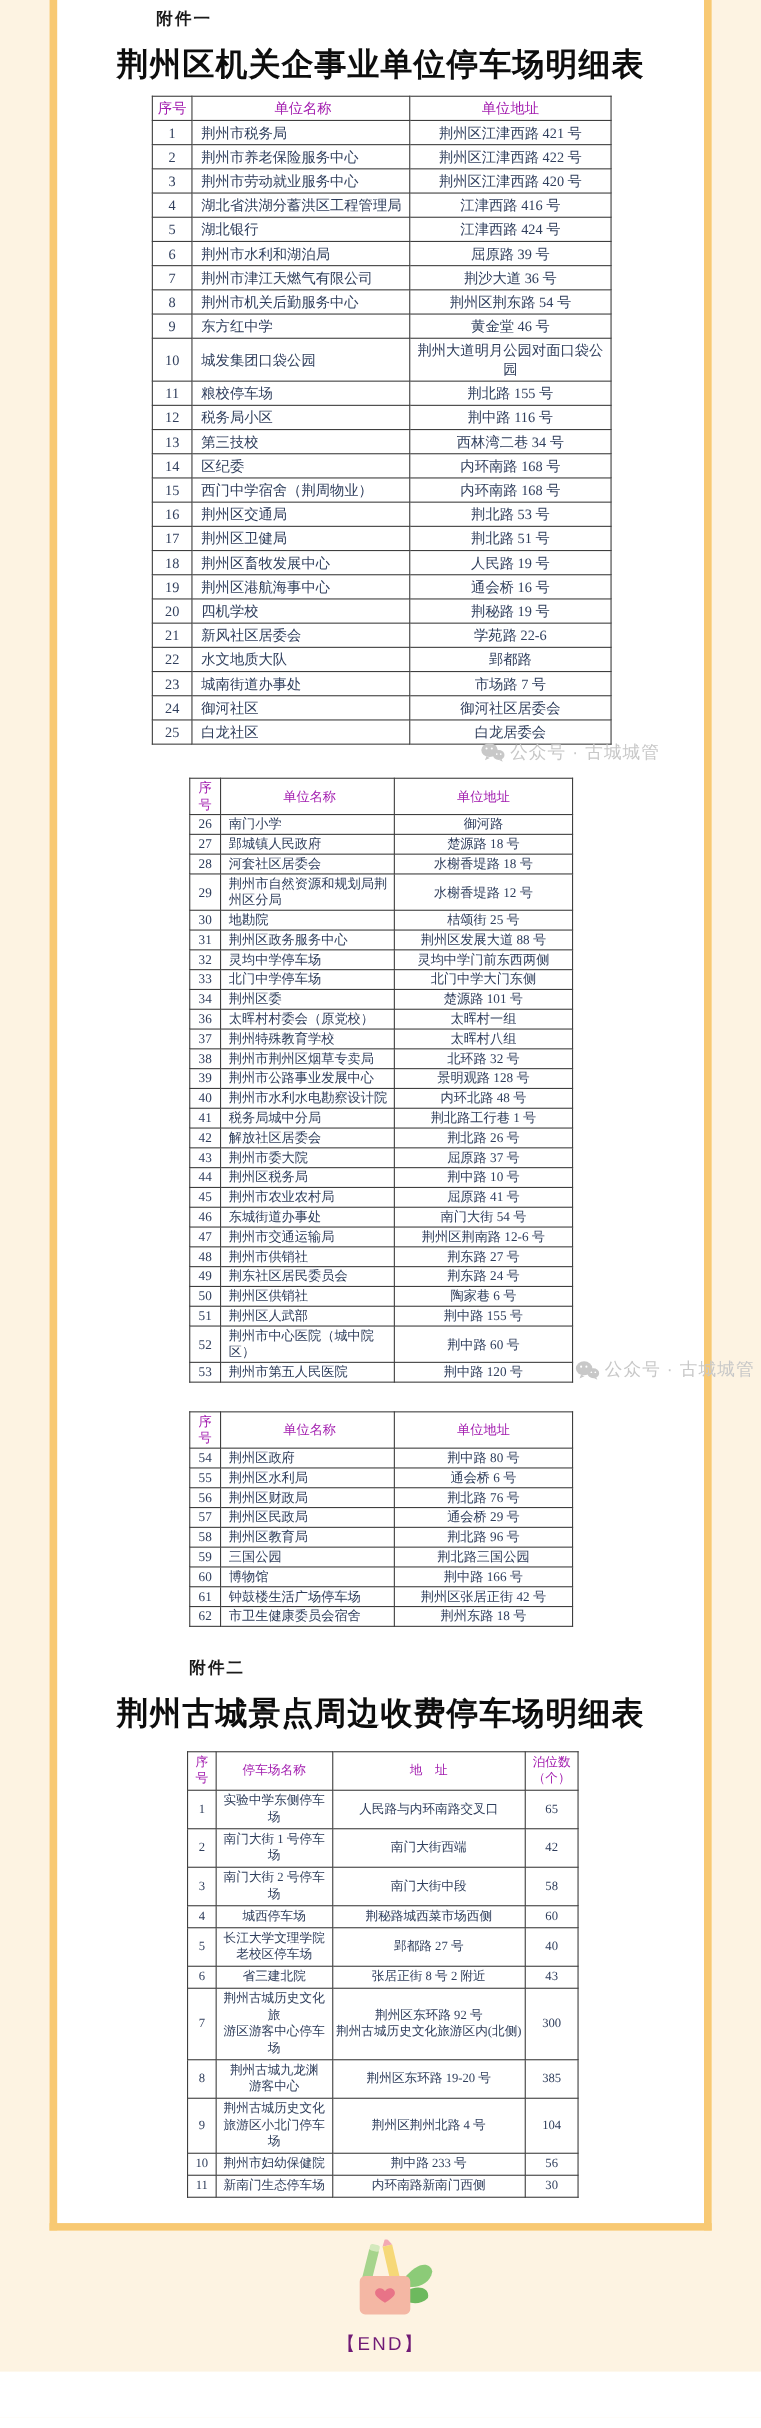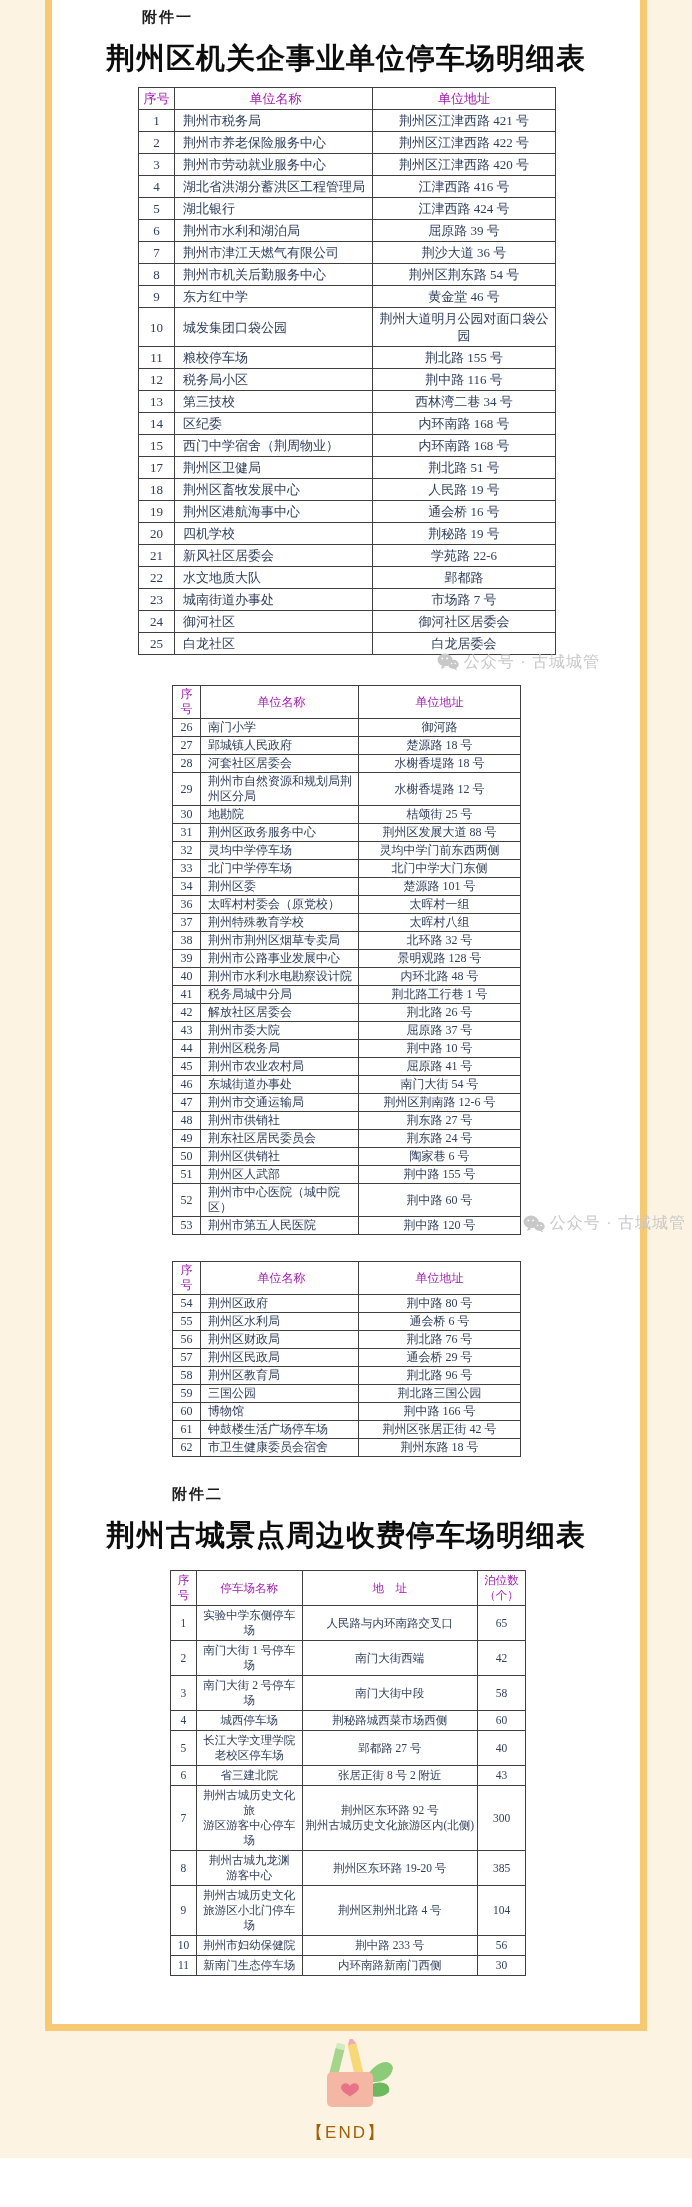--- a/index.html
+++ b/index.html
@@ -11,21 +11,21 @@
   *{box-sizing:border-box;}
   body{margin:0;background:#ffffff;width:692px;font-family:"Liberation Serif",serif;}
   .canvas{width:692px;background:var(--cream);}
   
   .doc-card{
     margin:0 45px;
     background:#fff;
     border-left:7px solid var(--border-orange);
     border-right:7px solid var(--border-orange);
     border-bottom:7px solid var(--border-orange);
-    padding:6px 0 48px 0;
+    padding:6px 0 23px 0;
   }
   .attach-label{margin:2px 0 0 90px;font-size:15px;font-weight:bold;color:#1a1a1a;letter-spacing:2px;}
   .attach-label.two{margin-left:120px;margin-top:28px;}
   .doc-title{
     text-align:center;font-size:29px;font-weight:bold;color:#0d0d0d;
     margin:12px 0 8px 0;letter-spacing:1px;
   }
   table{border-collapse:collapse;color:var(--table-ink);}
   th,td{border:1px solid #3f3f3f;}
   th{color:#a21caf;font-weight:normal;text-align:center;white-space:pre-line;}
@@ -55,21 +55,21 @@
   .watermark{
     font-family:"Liberation Sans",sans-serif;color:#c8c8c8;font-size:16px;
     display:flex;align-items:center;gap:5px;letter-spacing:1px;
   }
   .wm1{justify-content:flex-end;padding-right:40px;height:18px;margin-top:-2px;}
   .wm2{position:absolute;right:-46px;bottom:1px;}
   
   .end-section{background:var(--cream);text-align:center;padding:8px 0 14px 0;}
   .end-illustration{display:inline-block;margin-left:14px;}
   .end-text{
-    font-family:"Liberation Sans",sans-serif;color:#a16207;font-size:17px;
+    font-family:"Liberation Sans",sans-serif;color:#701a75;font-size:17px;
     letter-spacing:2px;margin-top:6px;
   }
   
   .footer-section{background:#fff;padding:30px 0 12px 0;text-align:center;}
 </style>
 </head>
 <body>
 
 <div class="canvas">
 
@@ -154,20 +154,25 @@
           </tr>
           <tr>
             <td class="col-no">14</td>
             <td class="col-name">区纪委</td>
             <td class="col-addr">内环南路 168 号</td>
           </tr>
           <tr>
             <td class="col-no">15</td>
             <td class="col-name">西门中学宿舍（荆周物业）</td>
             <td class="col-addr">内环南路 168 号</td>
+          </tr>
+          <tr>
+            <td class="col-no">16</td>
+            <td class="col-name">荆州区交通局</td>
+            <td class="col-addr">荆北路 53 号</td>
           </tr>
           <tr>
             <td class="col-no">17</td>
             <td class="col-name">荆州区卫健局</td>
             <td class="col-addr">荆北路 51 号</td>
           </tr>
           <tr>
             <td class="col-no">18</td>
             <td class="col-name">荆州区畜牧发展中心</td>
             <td class="col-addr">人民路 19 号</td>

